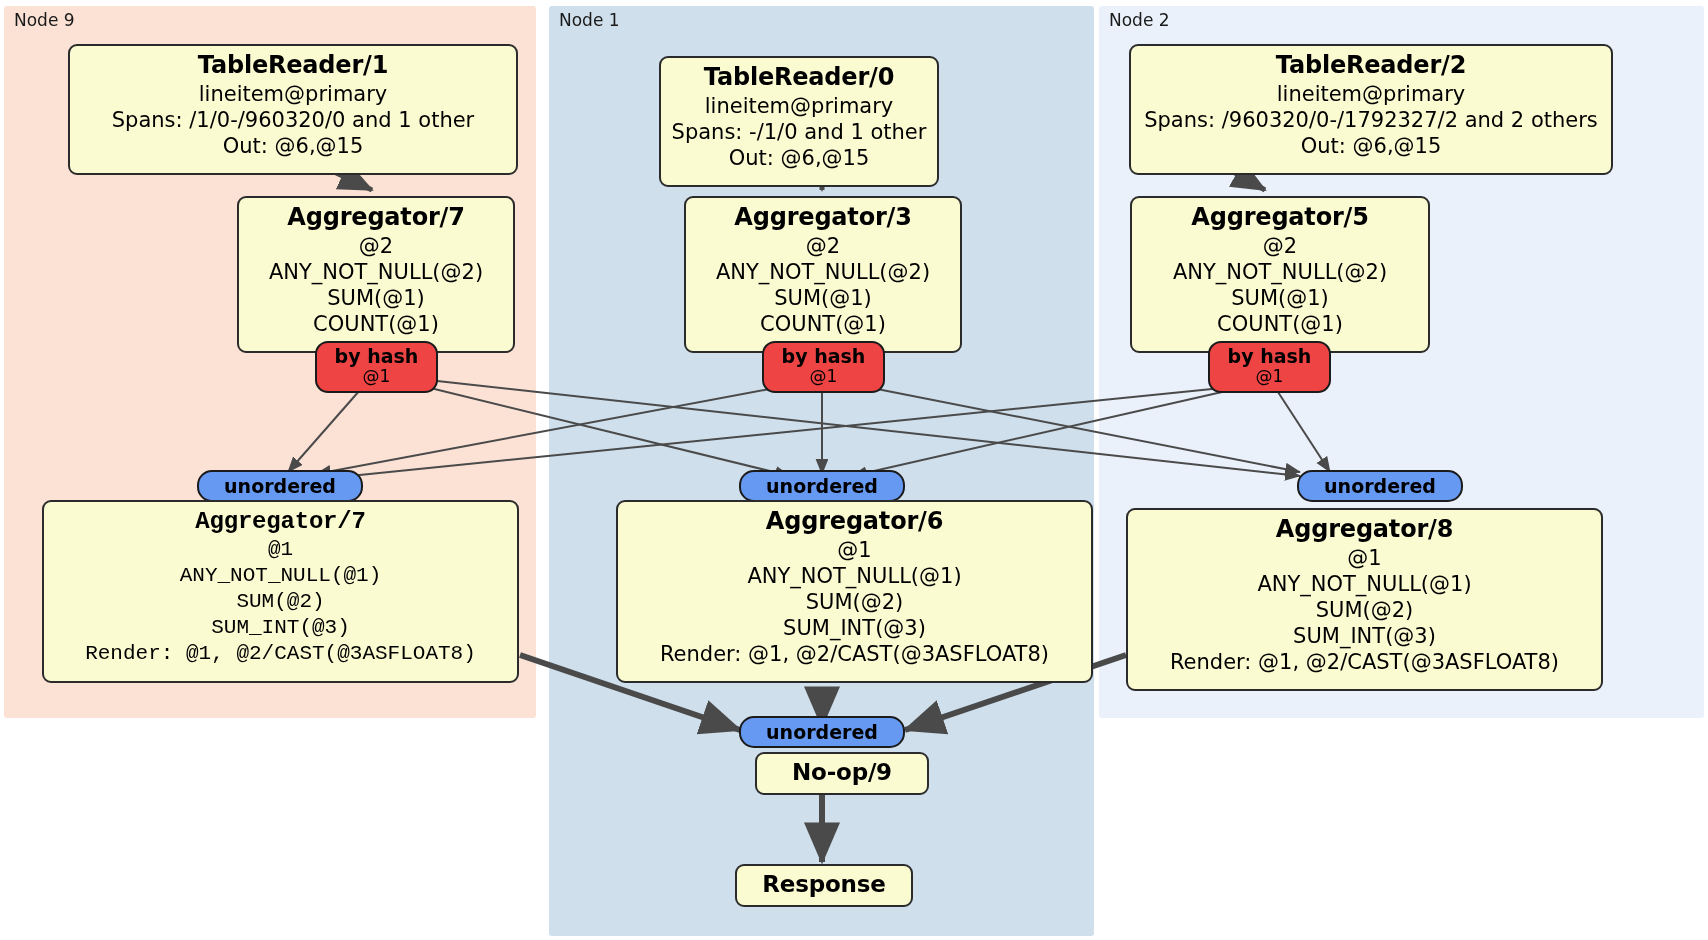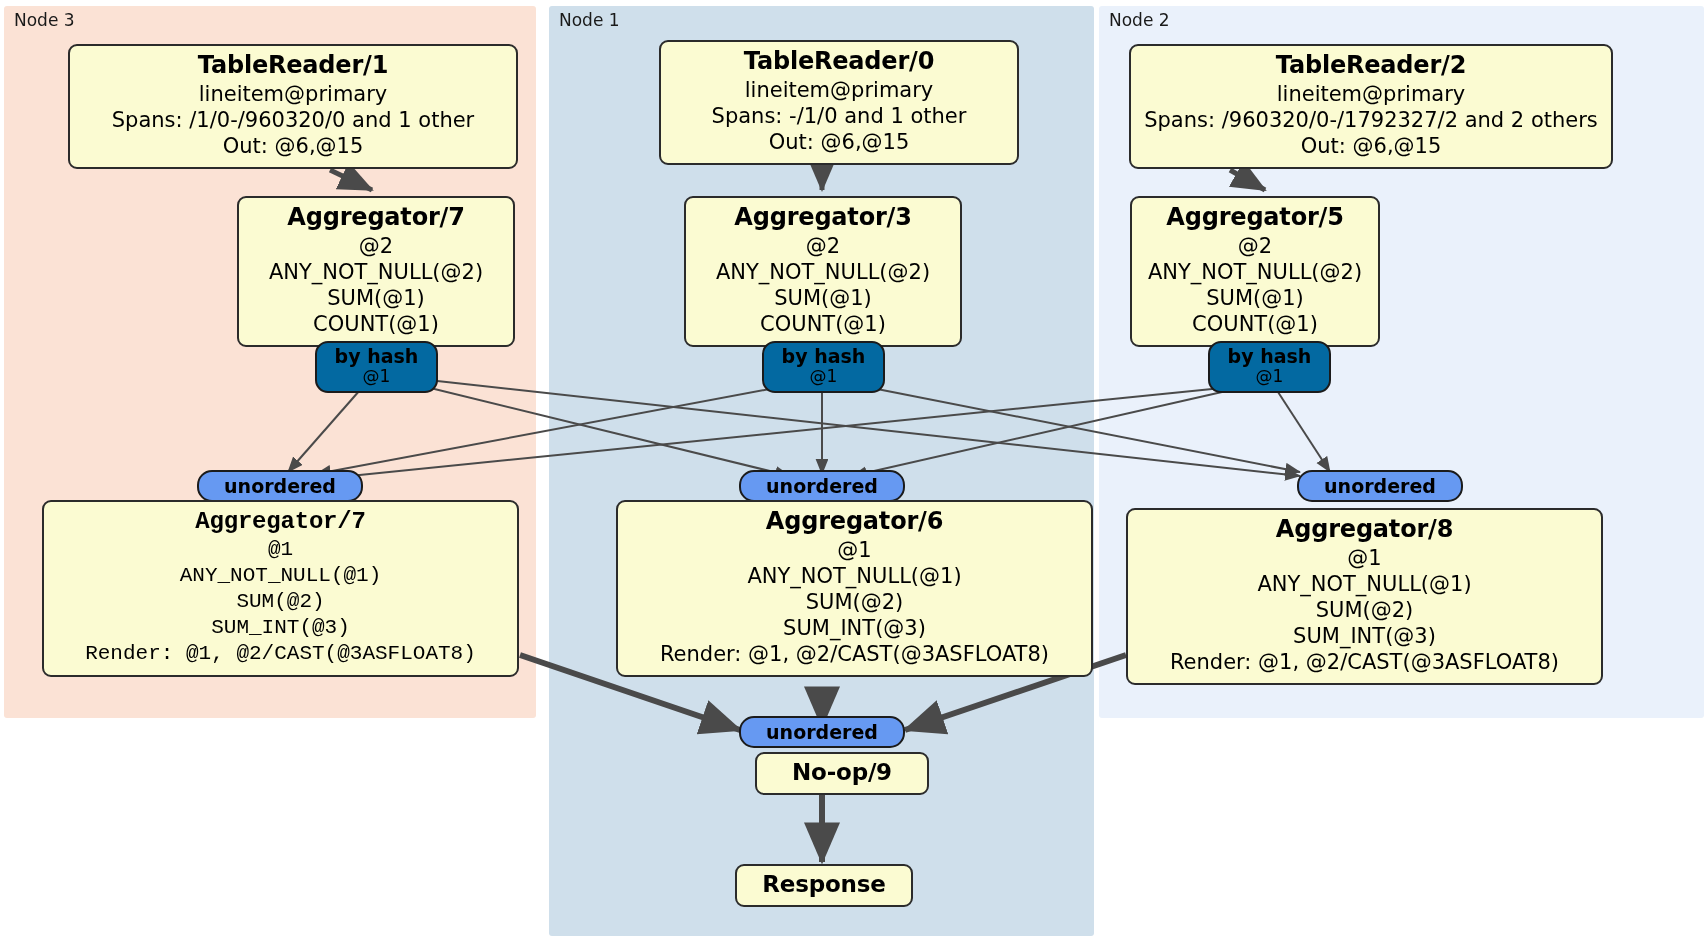--- a/index.html
+++ b/index.html
@@ -22,55 +22,55 @@
          pointer-events:none;}
 
   
   .box{
     position:absolute;
     background:#fbfbd2;
     border:2px solid #2b2b2b;
     border-radius:9px;
     box-sizing:border-box;
     text-align:center;
-    padding:5px 10px 8px 10px;
+    padding:5px 10px 14px 10px;
     color:#000;
     line-height:1.24;
   }
   .box .title{font-weight:bold;font-size:24px;letter-spacing:-.2px;}
   .box .line{font-size:21px;white-space:nowrap;}
   .box.small{padding:4px 16px 6px 16px;}
   .box.small .title{font-size:23px;}
 
   
   .badge{
     position:absolute;box-sizing:border-box;
     border:2px solid #1b1b1b;
     text-align:center;color:#000;
     line-height:1.1;
   }
   .badge-hash{
-    background:#0369a1;border-radius:13px;
+    background:#ef4444;border-radius:13px;
     padding:3px 0 4px 0;
   }
   .badge-hash .t{font-size:19px;font-weight:bold;}
   .badge-hash .s{font-size:17px;}
   .badge-unordered{
     background:#6699f2;border-radius:15px;
     display:flex;align-items:center;justify-content:center;
   }
   .badge-unordered .t{font-size:19px;font-weight:bold;}
 </style>
 </head>
 <body>
 
 <div id="stage">
 
   <div class="panel" style="left:4px;top:6px;width:532px;height:712px;background:#fbe2d5;">
-    <div class="panel-label">Node 3</div>
+    <div class="panel-label">Node 9</div>
   </div>
 
   <div class="panel" style="left:549px;top:6px;width:545px;height:930px;background:#cfdfeb;">
     <div class="panel-label">Node 1</div>
   </div>
 
   <div class="panel" style="left:1099px;top:6px;width:605px;height:712px;background:#eaf1fb;">
     <div class="panel-label">Node 2</div>
   </div>
 
@@ -110,21 +110,21 @@
     </g>
   </svg>
 
   <div class="box" style="left:68px;top:44px;width:450px;">
     <div class="title">TableReader/1</div>
     <div class="line">lineitem@primary</div>
     <div class="line">Spans: /1/0-/960320/0 and 1 other</div>
     <div class="line">Out: @6,@15</div>
   </div>
 
-  <div class="box" style="left:659px;top:40px;width:360px;">
+  <div class="box" style="left:659px;top:56px;width:280px;">
     <div class="title">TableReader/0</div>
     <div class="line">lineitem@primary</div>
     <div class="line">Spans: -/1/0 and 1 other</div>
     <div class="line">Out: @6,@15</div>
   </div>
 
   <div class="box" style="left:1129px;top:44px;width:484px;">
     <div class="title">TableReader/2</div>
     <div class="line">lineitem@primary</div>
     <div class="line">Spans: /960320/0-/1792327/2 and 2 others</div>
@@ -140,21 +140,21 @@
   </div>
 
   <div class="box" style="left:684px;top:196px;width:278px;">
     <div class="title">Aggregator/3</div>
     <div class="line">@2</div>
     <div class="line">ANY_NOT_NULL(@2)</div>
     <div class="line">SUM(@1)</div>
     <div class="line">COUNT(@1)</div>
   </div>
 
-  <div class="box" style="left:1130px;top:196px;width:250px;">
+  <div class="box" style="left:1130px;top:196px;width:300px;">
     <div class="title">Aggregator/5</div>
     <div class="line">@2</div>
     <div class="line">ANY_NOT_NULL(@2)</div>
     <div class="line">SUM(@1)</div>
     <div class="line">COUNT(@1)</div>
   </div>
 
   <div class="badge badge-hash" style="left:315px;top:341px;width:123px;height:52px;">
     <div class="t">by hash</div>
     <div class="s">@1</div>

